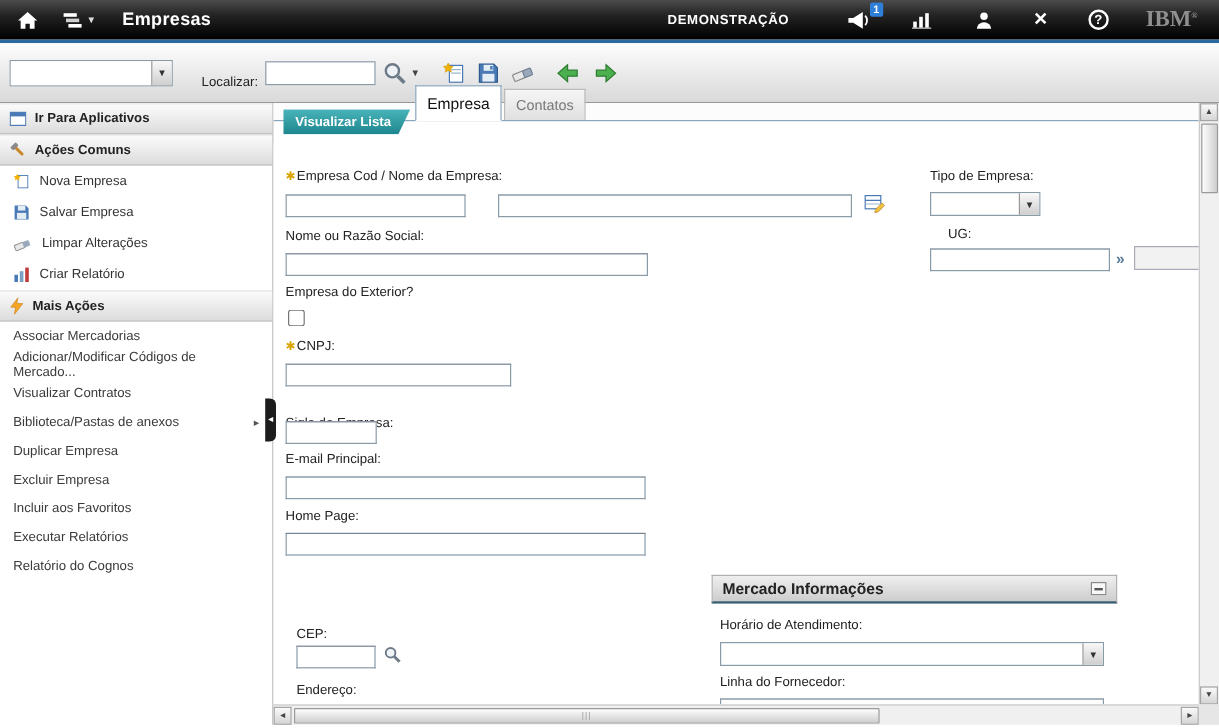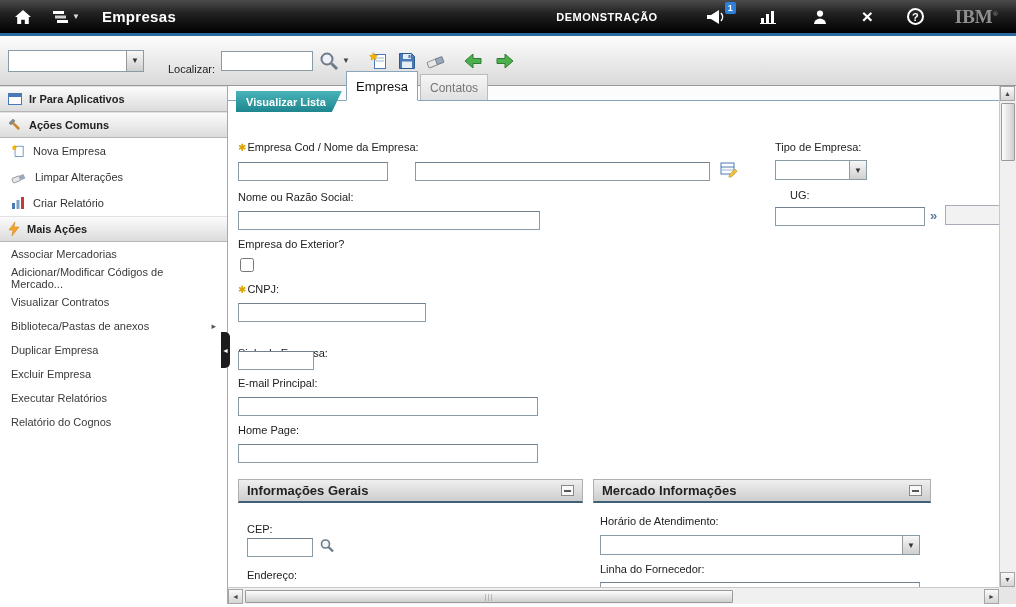--- a/index.html
+++ b/index.html
@@ -220,20 +220,28 @@
       <span>Ações Comuns</span>
     </div>
     <div class="side-item">
       <svg width="14" height="14" viewBox="0 0 19 18">
           <rect x="5.5" y="2.5" width="11" height="14" fill="#fff" stroke="#4a7ab5"></rect>
           <path d="M4.5 0.5 l1.3 2.5 2.8.4-2 2 .5 2.8-2.6-1.4-2.5 1.4.5-2.8-2-2 2.7-.4Z" fill="#f2b200"></path>
         </svg>
       <span>Nova Empresa</span>
     </div>
     <div class="side-item">
+      <svg width="14" height="14" viewBox="0 0 18 18">
+          <path d="M1.5 1.5 h12 l3 3 v12 h-15 Z" fill="#4a7ab5"></path>
+          <rect x="4" y="9.5" width="10" height="6.5" fill="#e4ecf4"></rect>
+          <rect x="5" y="2" width="8" height="5" fill="#e4ecf4"></rect>
+        </svg>
+      <span>Salvar Empresa</span>
+    </div>
+    <div class="side-item">
       <svg width="16" height="13" viewBox="0 0 20 16">
           <g transform="rotate(-22 10 8)">
             <rect x="1" y="6" width="10" height="6" rx="1" fill="#e8e8e8" stroke="#8a8a8a"></rect>
             <rect x="10" y="6" width="7" height="6" rx="1" fill="#9aa9ba"></rect>
           </g>
         </svg>
       <span>Limpar Alterações</span>
     </div>
     <div class="side-item">
       <svg width="14" height="14" viewBox="0 0 14 14">
@@ -260,20 +268,23 @@
       </div>
     <div class="side-link">
       <span>Biblioteca/Pastas de anexos</span>
       <span class="sub">▸</span>
     </div>
     <div class="side-link">
         <span>Duplicar Empresa</span>
       </div>
     <div class="side-link">
         <span>Excluir Empresa</span>
+      </div>
+    <div class="side-link">
+        <span>Incluir aos Favoritos</span>
       </div>
     <div class="side-link">
         <span>Executar Relatórios</span>
       </div>
     <div class="side-link">
         <span>Relatório do Cognos</span>
       </div>
   </div>
 
   <div class="collapse-handle">◄</div>
@@ -323,26 +334,20 @@
 
       <span class="lbl" style="left:10px; top:228px">Sigla da Empresa:</span>
       <input class="txt" style="left: 10px; top: 232px; width: 76px;">
 
       <span class="lbl" style="left:10px; top:258px">E-mail Principal:</span>
       <input class="txt" style="left: 10px; top: 278px; width: 300px;">
 
       <span class="lbl" style="left:10px; top:305px">Home Page:</span>
       <input class="txt" style="left: 10px; top: 325px; width: 300px;">
 
-      <div class="sec-hdr" style="left:10px; top:360px; width:345px">
-        <span>Informações Gerais</span>
-        <span class="min-ic">
-            <i></i>
-          </span>
-      </div>
       <span class="lbl" style="left:19px; top:404px">CEP:</span>
       <input class="txt" style="left: 19px; top: 419px; width: 66px;">
       <span style="position:absolute; left:91px; top:419px; cursor:pointer">
         <svg width="16" height="16" viewBox="0 0 16 16">
             <circle cx="6.5" cy="6" r="4" fill="#f2f5f8" stroke="#6d7b88" stroke-width="1.6"></circle>
             <line x1="9.5" y1="9" x2="14" y2="13.5" stroke="#6d7b88" stroke-width="2.4"></line>
           </svg>
       </span>
       <span class="lbl" style="left:19px; top:450px">Endereço:</span>
 

